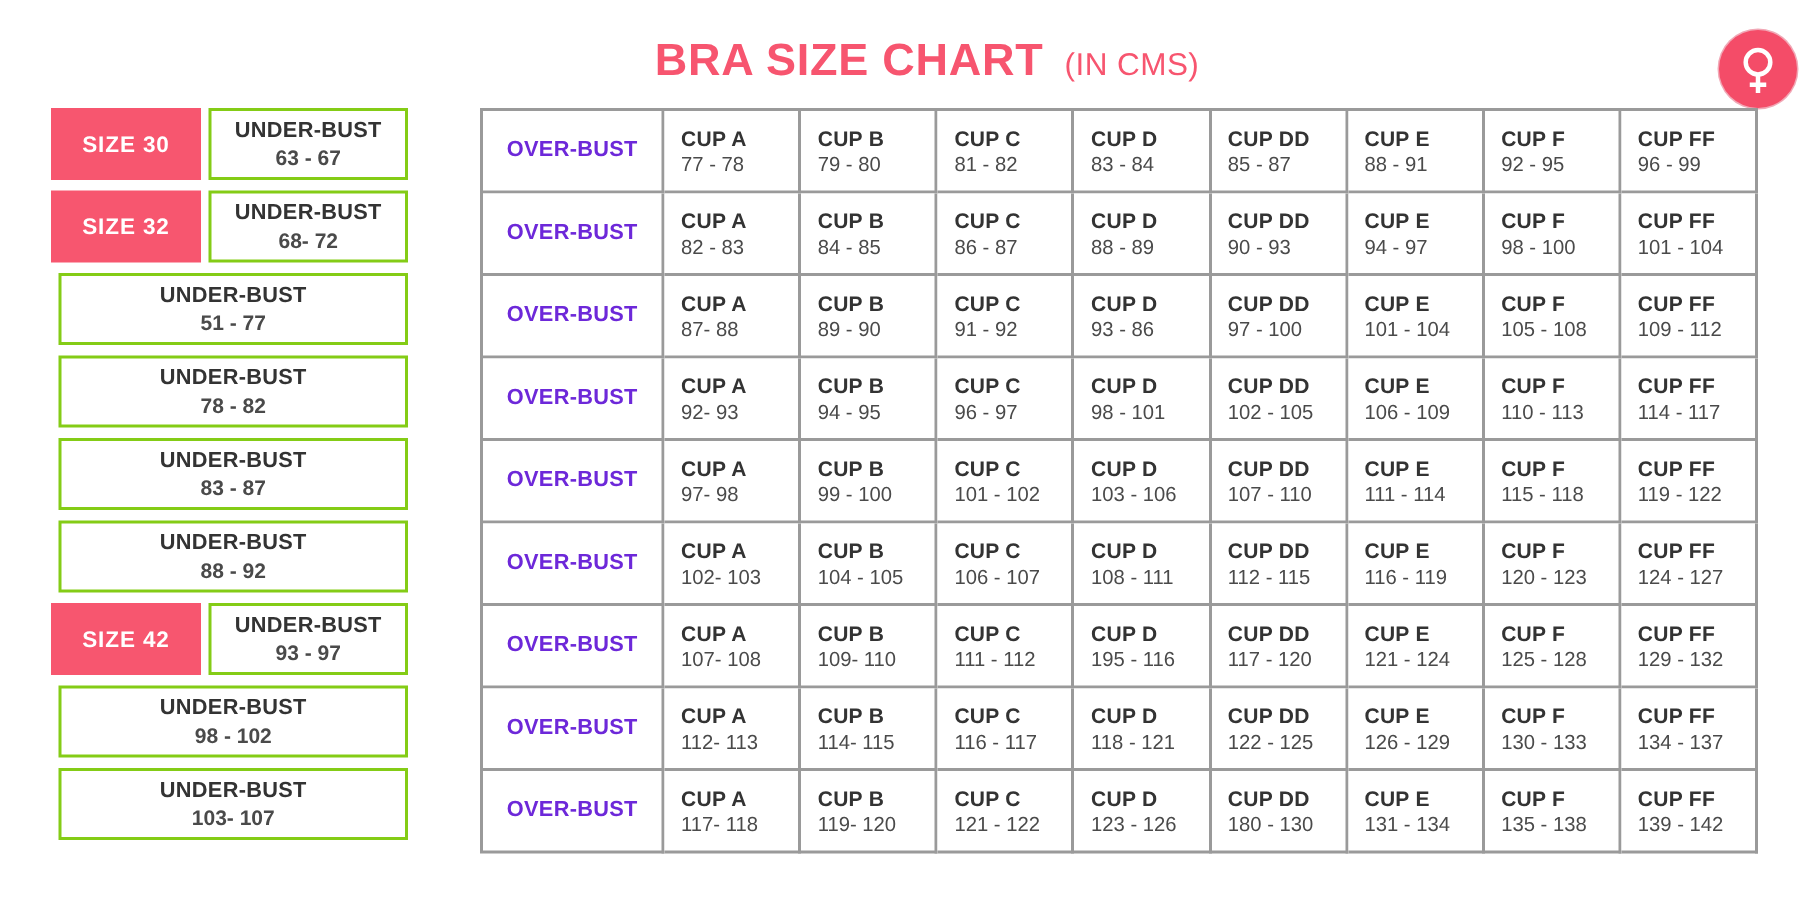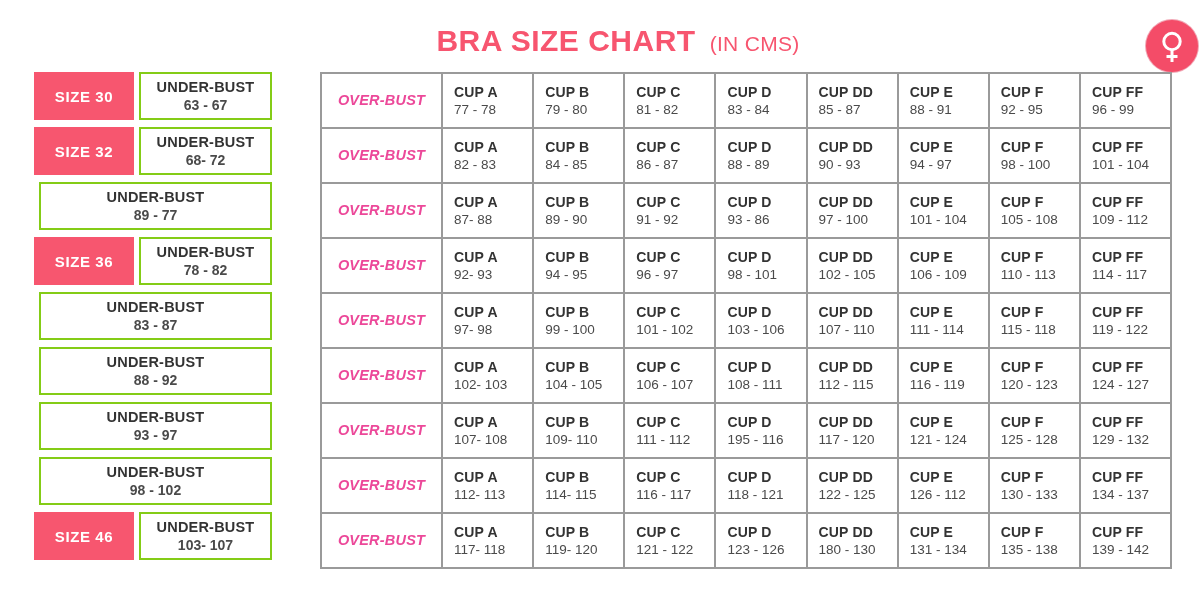--- a/index.html
+++ b/index.html
@@ -129,23 +129,22 @@
     flex-direction: column;
     align-items: center;
     justify-content: center;
     line-height: 1.15;
     background: #ffffff;
   }
   .over-cell {
     flex: 0 0 121px;
     font-weight: bold;
     font-size: 14.5px;
-    color: #ec4899;
+    color: #6d28d9;
     letter-spacing: 0.2px;
-    font-style: italic;
   }
   .cup-cell {
     flex: 1 1 0;
     min-width: 0;
   }
   .cup-label {
     font-weight: bold;
     font-size: 14px;
     color: #333333;
     letter-spacing: 0.2px;
@@ -188,56 +187,55 @@
     <div class="size-row">
       <div class="size-badge">SIZE 32</div>
       <div class="under-cell">
         <div class="under-label">UNDER-BUST</div>
         <div class="under-range">68- 72</div>
       </div>
     </div>
     <div class="size-row">
       <div class="under-cell">
         <div class="under-label">UNDER-BUST</div>
-        <div class="under-range">89 - 77</div>
-      </div>
-    </div>
-    <div class="size-row">
-      <div class="size-badge">SIZE 36</div>
+        <div class="under-range">51 - 77</div>
+      </div>
+    </div>
+    <div class="size-row">
       <div class="under-cell">
         <div class="under-label">UNDER-BUST</div>
         <div class="under-range">78 - 82</div>
       </div>
     </div>
     <div class="size-row">
       <div class="under-cell">
         <div class="under-label">UNDER-BUST</div>
         <div class="under-range">83 - 87</div>
       </div>
     </div>
     <div class="size-row">
       <div class="under-cell">
         <div class="under-label">UNDER-BUST</div>
         <div class="under-range">88 - 92</div>
       </div>
     </div>
     <div class="size-row">
+      <div class="size-badge">SIZE 42</div>
       <div class="under-cell">
         <div class="under-label">UNDER-BUST</div>
         <div class="under-range">93 - 97</div>
       </div>
     </div>
     <div class="size-row">
       <div class="under-cell">
         <div class="under-label">UNDER-BUST</div>
         <div class="under-range">98 - 102</div>
       </div>
     </div>
     <div class="size-row">
-      <div class="size-badge">SIZE 46</div>
       <div class="under-cell">
         <div class="under-label">UNDER-BUST</div>
         <div class="under-range">103- 107</div>
       </div>
     </div>
   </div>
 
 <div class="grid">
 
 <div class="grid-row">
@@ -502,21 +500,21 @@
       <div class="cell cup-cell left-align">
         <div class="cup-label">CUP D</div>
         <div class="cup-range">118 - 121</div>
       </div>
       <div class="cell cup-cell left-align">
         <div class="cup-label">CUP DD</div>
         <div class="cup-range">122 - 125</div>
       </div>
       <div class="cell cup-cell left-align">
         <div class="cup-label">CUP E</div>
-        <div class="cup-range">126 - 112</div>
+        <div class="cup-range">126 - 129</div>
       </div>
       <div class="cell cup-cell left-align">
         <div class="cup-label">CUP F</div>
         <div class="cup-range">130 - 133</div>
       </div>
       <div class="cell cup-cell left-align">
         <div class="cup-label">CUP FF</div>
         <div class="cup-range">134 - 137</div>
       </div>
     </div>

